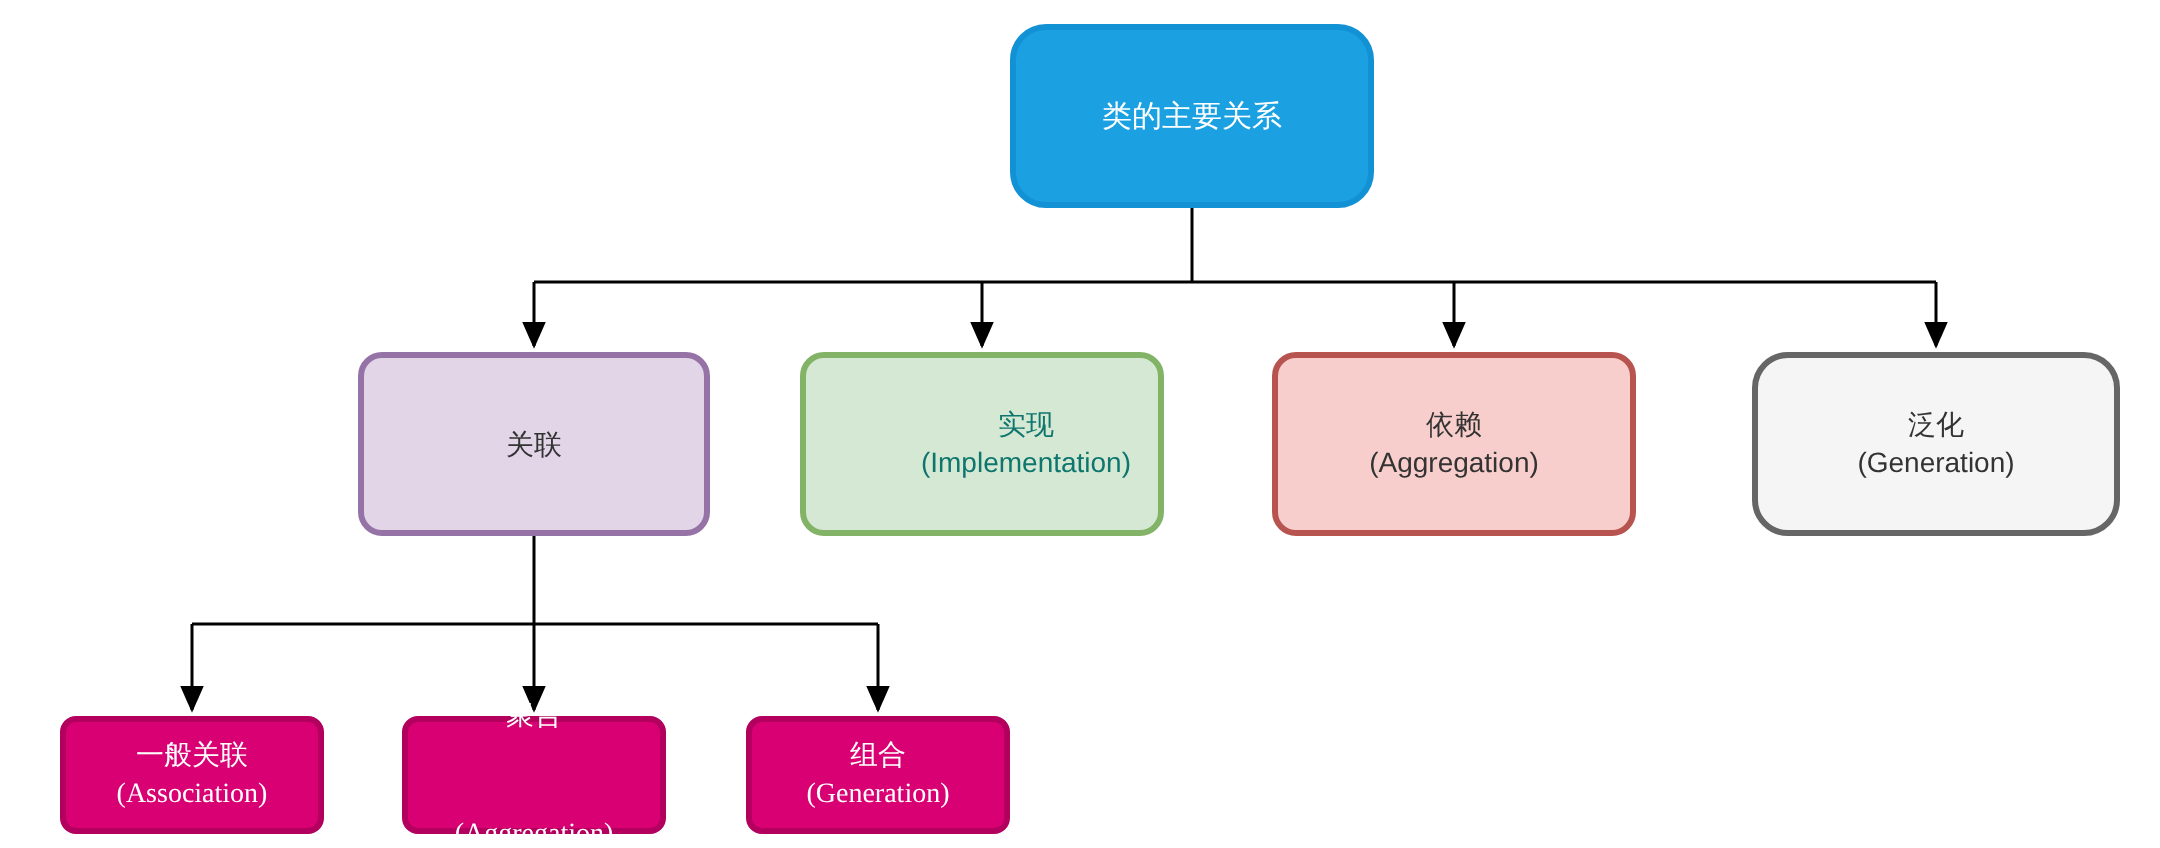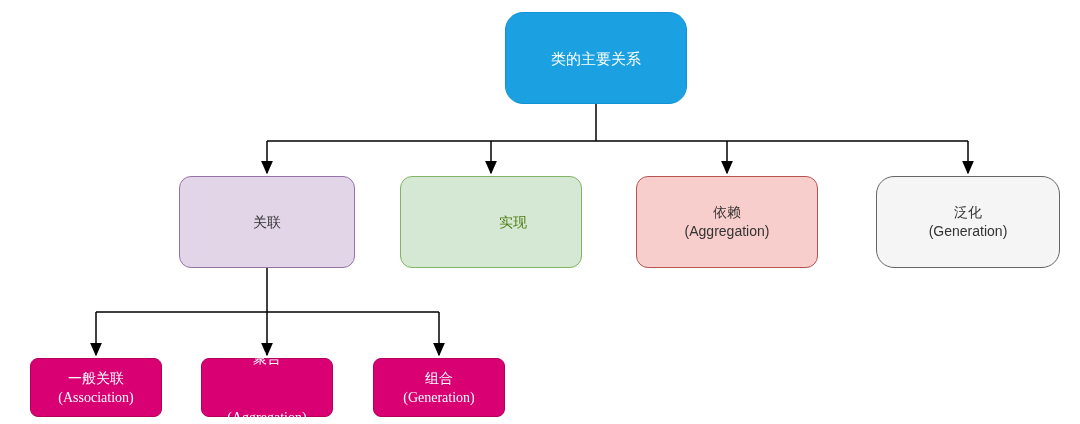--- a/index.html
+++ b/index.html
@@ -18,21 +18,21 @@
   .edges {
     position: absolute;
     left: 0; top: 0;
     width: 1080px;
     height: 424px;
     z-index: 0;
   }
   .node {
     position: absolute;
     box-sizing: border-box;
-    border: 1px solid #0f766e;
+    border: 3px solid #0f766e;
     display: flex;
     flex-direction: column;
     align-items: center;
     justify-content: center;
     text-align: center;
     z-index: 1;
     font-size: 14px;
     line-height: 19px;
   }
   .node .label, .node .sublabel {
@@ -94,22 +94,23 @@
   </svg>
 
   <div class="node node-root" style="background-color: rgb(27, 161, 226); border-color: rgb(18, 146, 212); color: rgb(255, 255, 255);">
     <span class="label">类的主要关系</span>
   </div>
 
   <div class="node node-l2 node-l2-0" style="background-color: rgb(225, 213, 231); border-color: rgb(150, 115, 166); color: rgb(51, 51, 51);">
     <span class="label">关联</span>
   </div>
 
-  <div class="node node-l2 node-l2-1" style="background-color: rgb(213, 232, 212); border-color: rgb(130, 179, 102); color: #4d7c0f; padding-left: 44px;">
+  <div class="node node-l2 node-l2-1" style="background-color: rgb(213, 232, 212); border-color: rgb(130, 179, 102); color: #0f766e; padding-left: 44px;">
     <span class="label">实现</span>
+    <span class="sublabel">(Implementation)</span>
   </div>
 
   <div class="node node-l2 node-l2-2" style="background-color: rgb(248, 206, 204); border-color: rgb(184, 84, 80); color: rgb(51, 51, 51);">
     <span class="label">依赖</span>
     <span class="sublabel">(Aggregation)</span>
   </div>
 
   <div class="node node-l2 node-l2-3" style="background-color: rgb(245, 245, 245); border-color: rgb(102, 102, 102); color: rgb(51, 51, 51);">
     <span class="label">泛化</span>
     <span class="sublabel">(Generation)</span>

